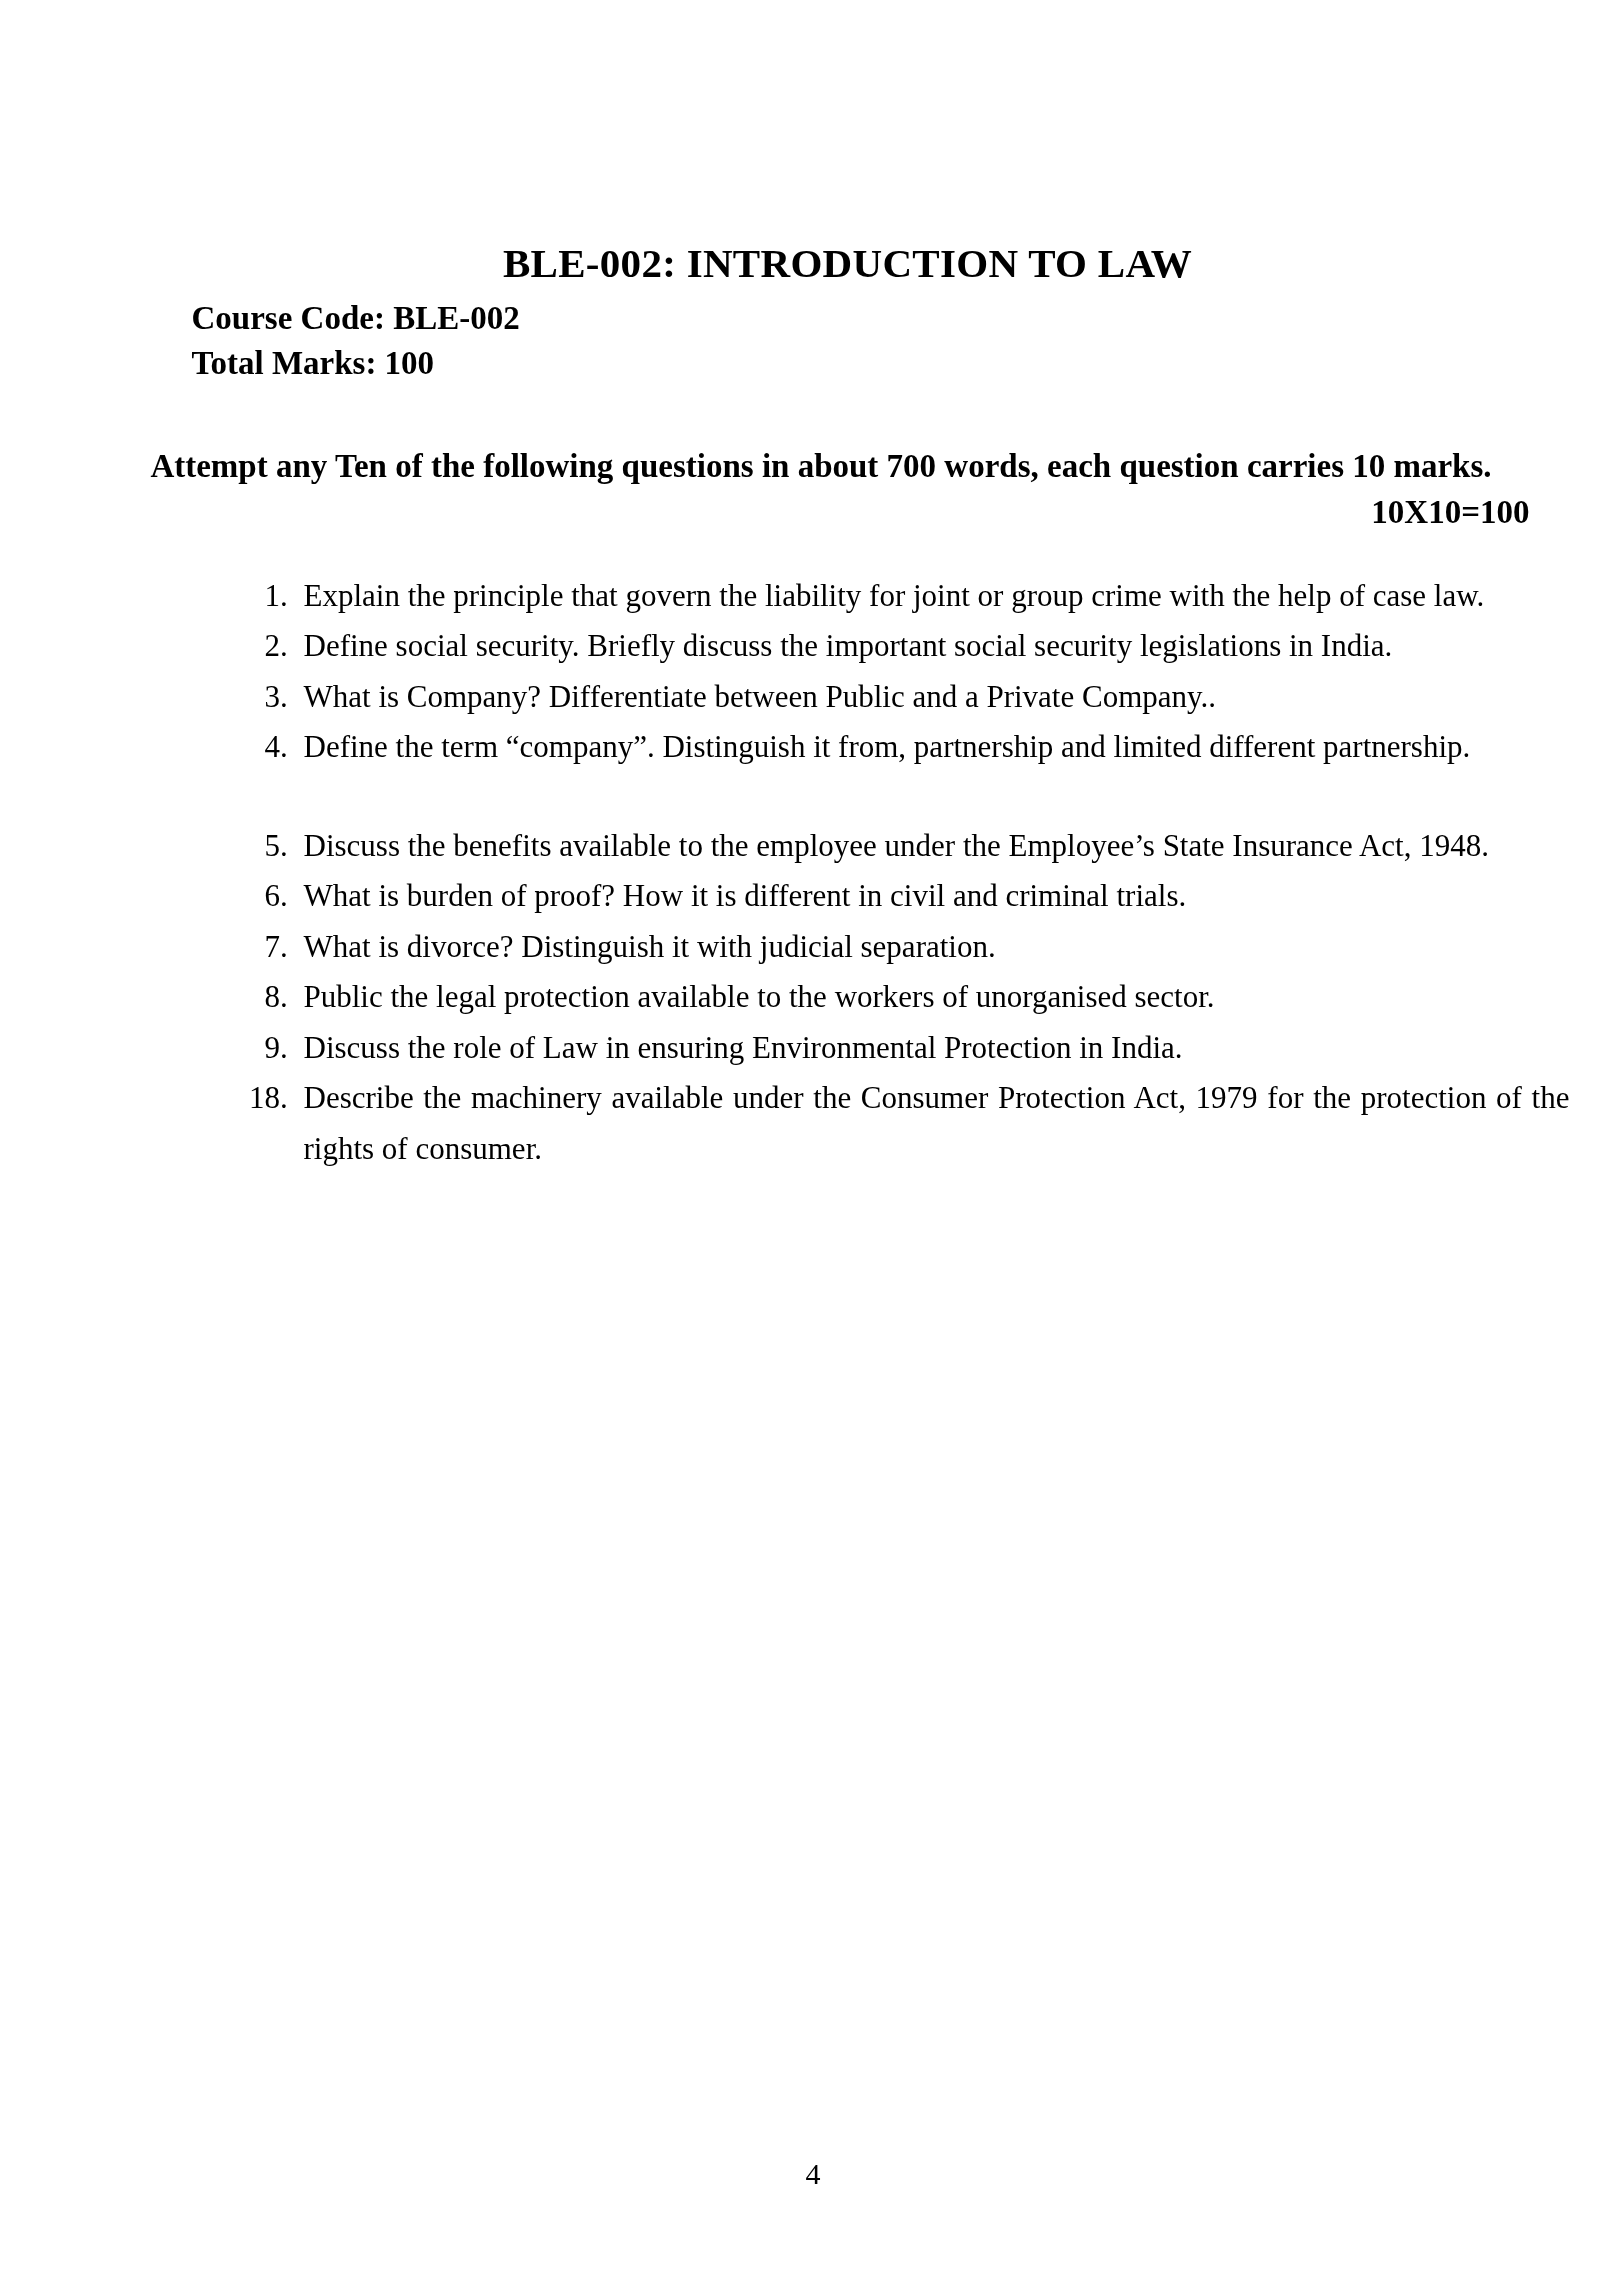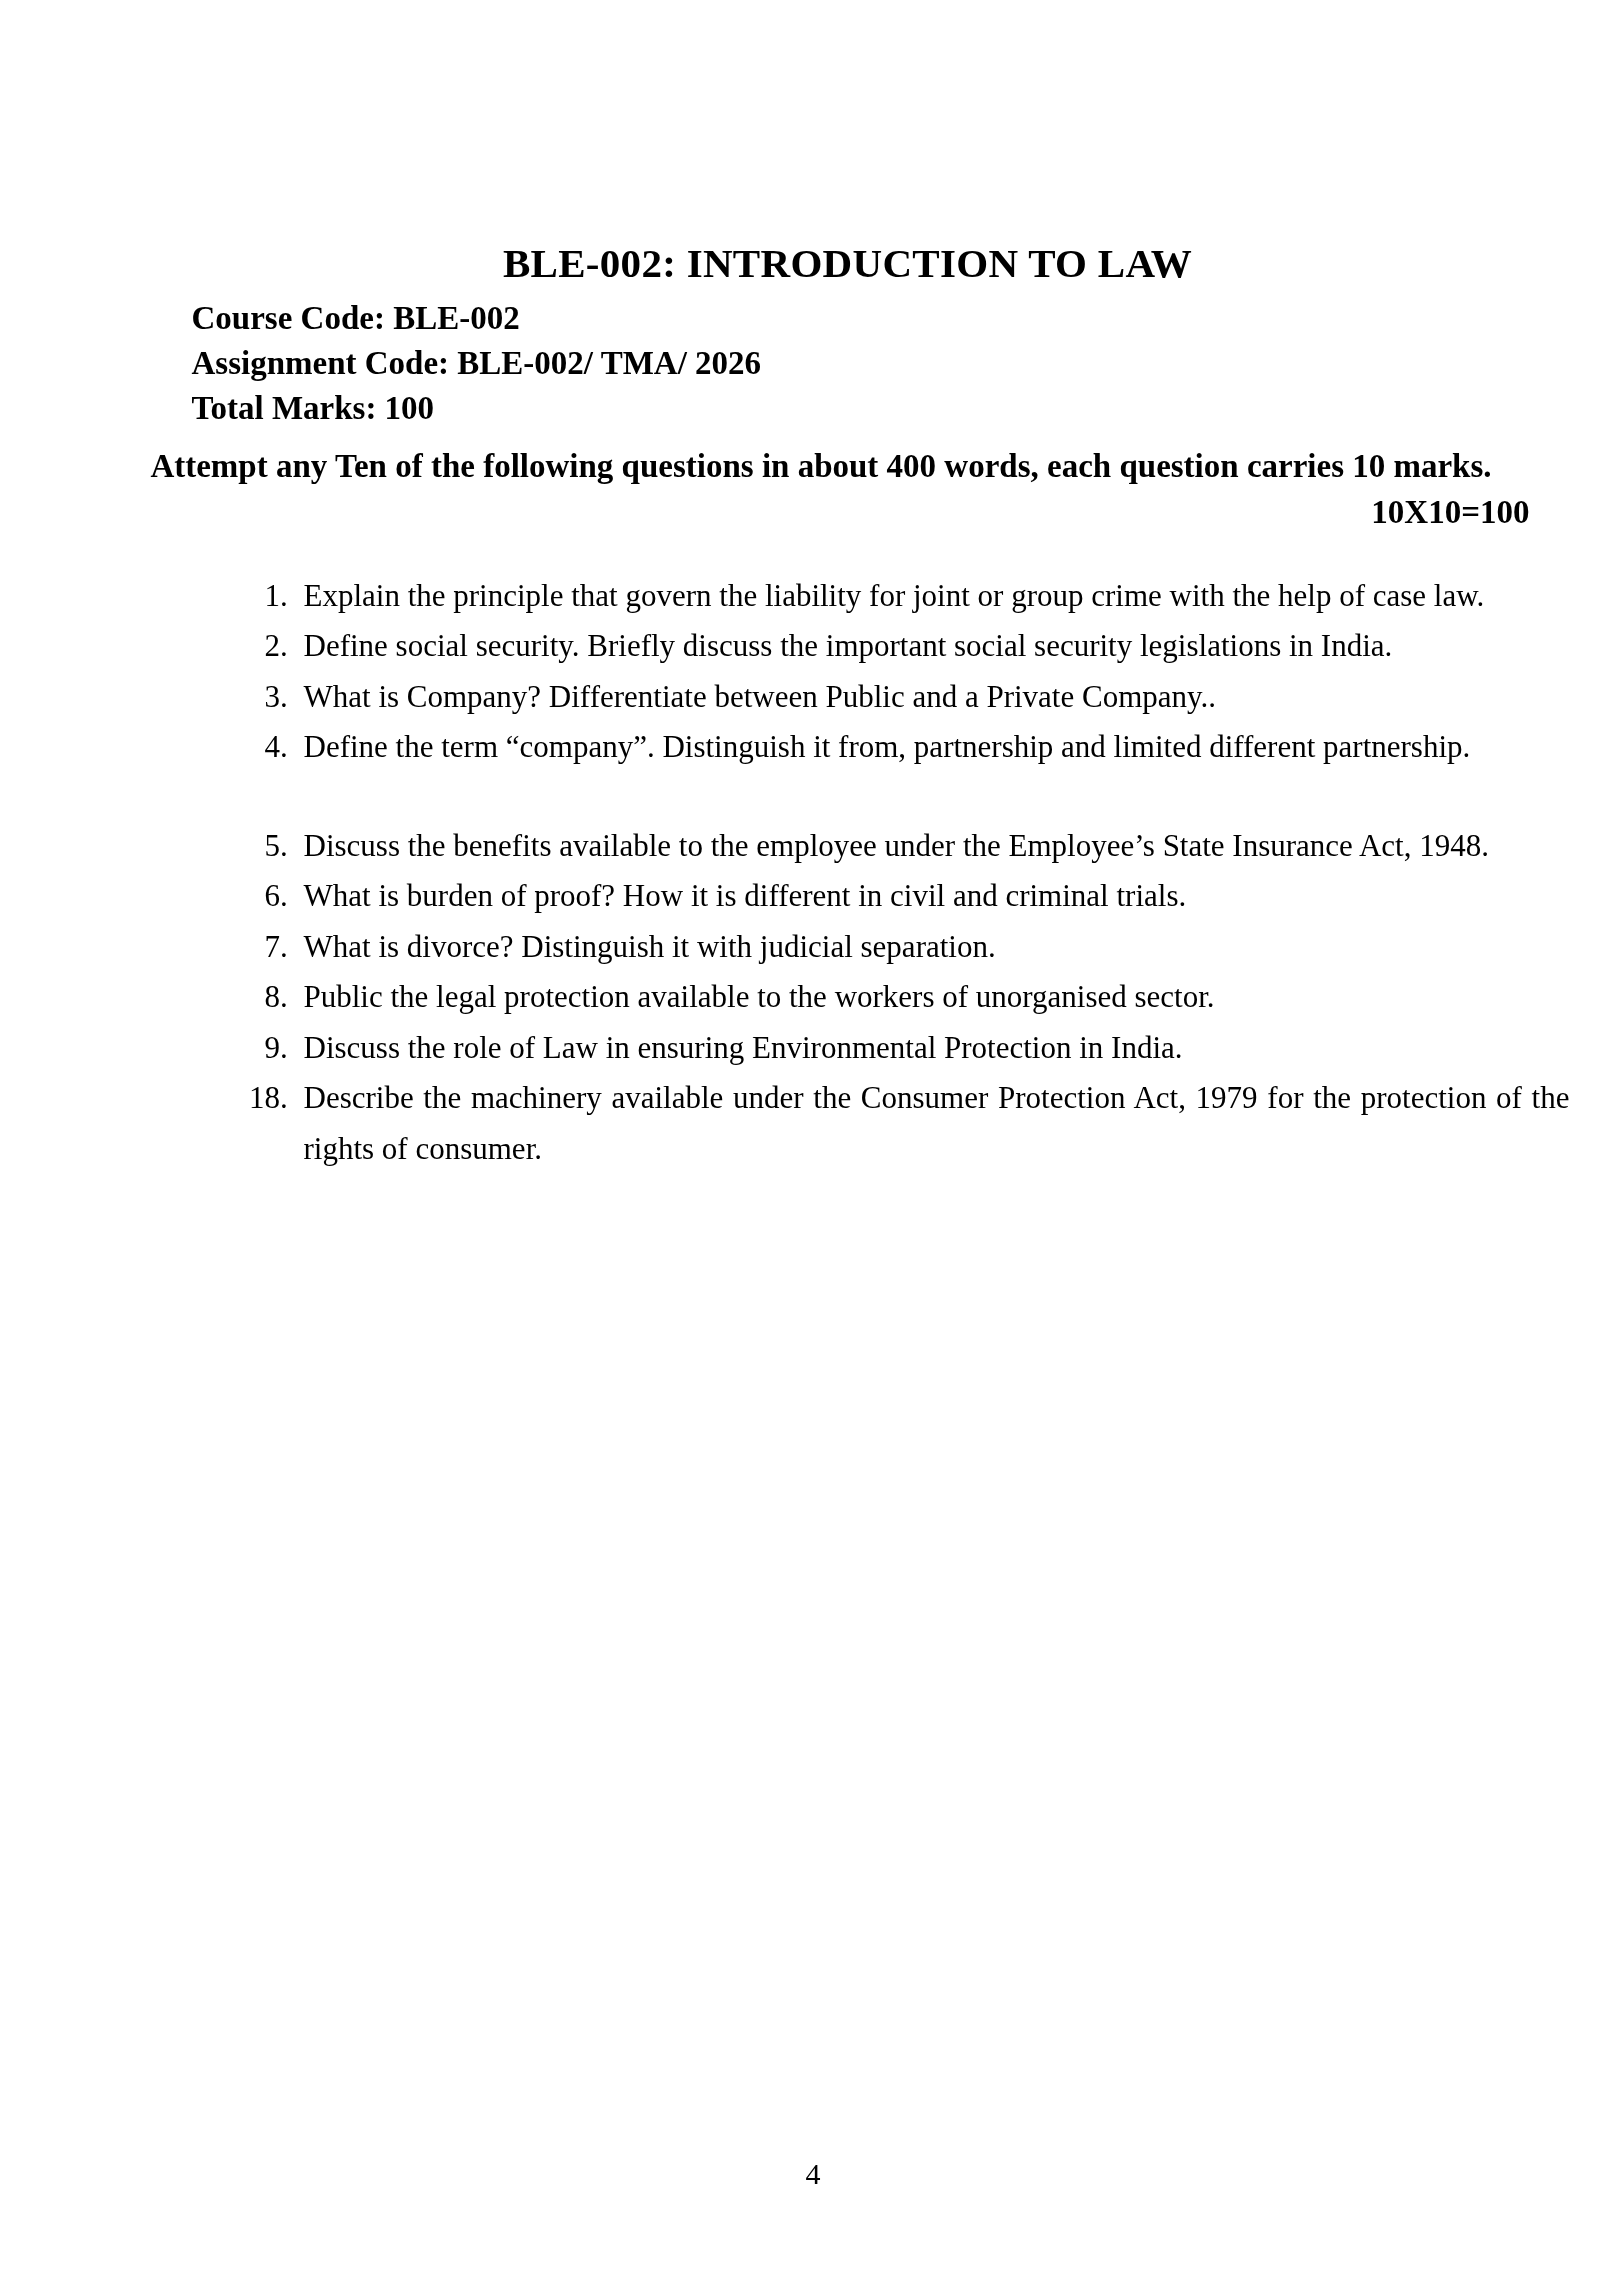--- a/index.html
+++ b/index.html
@@ -108,26 +108,25 @@
 </style>
 </head>
 <body>
 
 <div class="page">
 
   <h1 class="doc-title">BLE-002: INTRODUCTION TO LAW</h1>
 
   <div class="meta-block">
     <span class="meta-line">Course Code: BLE-002</span>
-    <span class="meta-line">Assignment Code: BLE-002/ TMA/ 2026</span>
     <span class="meta-line">Total Marks: 100</span>
   </div>
 
   <div class="instruction-block">
-    <span class="instruction-line">Attempt any Ten of the following questions in about 400 words, each question carries 10 marks.</span>
+    <span class="instruction-line">Attempt any Ten of the following questions in about 700 words, each question carries 10 marks.</span>
     <span class="instruction-marks">10X10=100</span>
   </div>
 
   <ol class="question-list">
     <li class="q-item">
       <span class="q-num">1.</span>
       <span class="q-text nowrap-single">Explain the principle that govern the liability for joint or group crime with the help of case law.</span>
     </li>
     <li class="q-item">
       <span class="q-num">2.</span>

